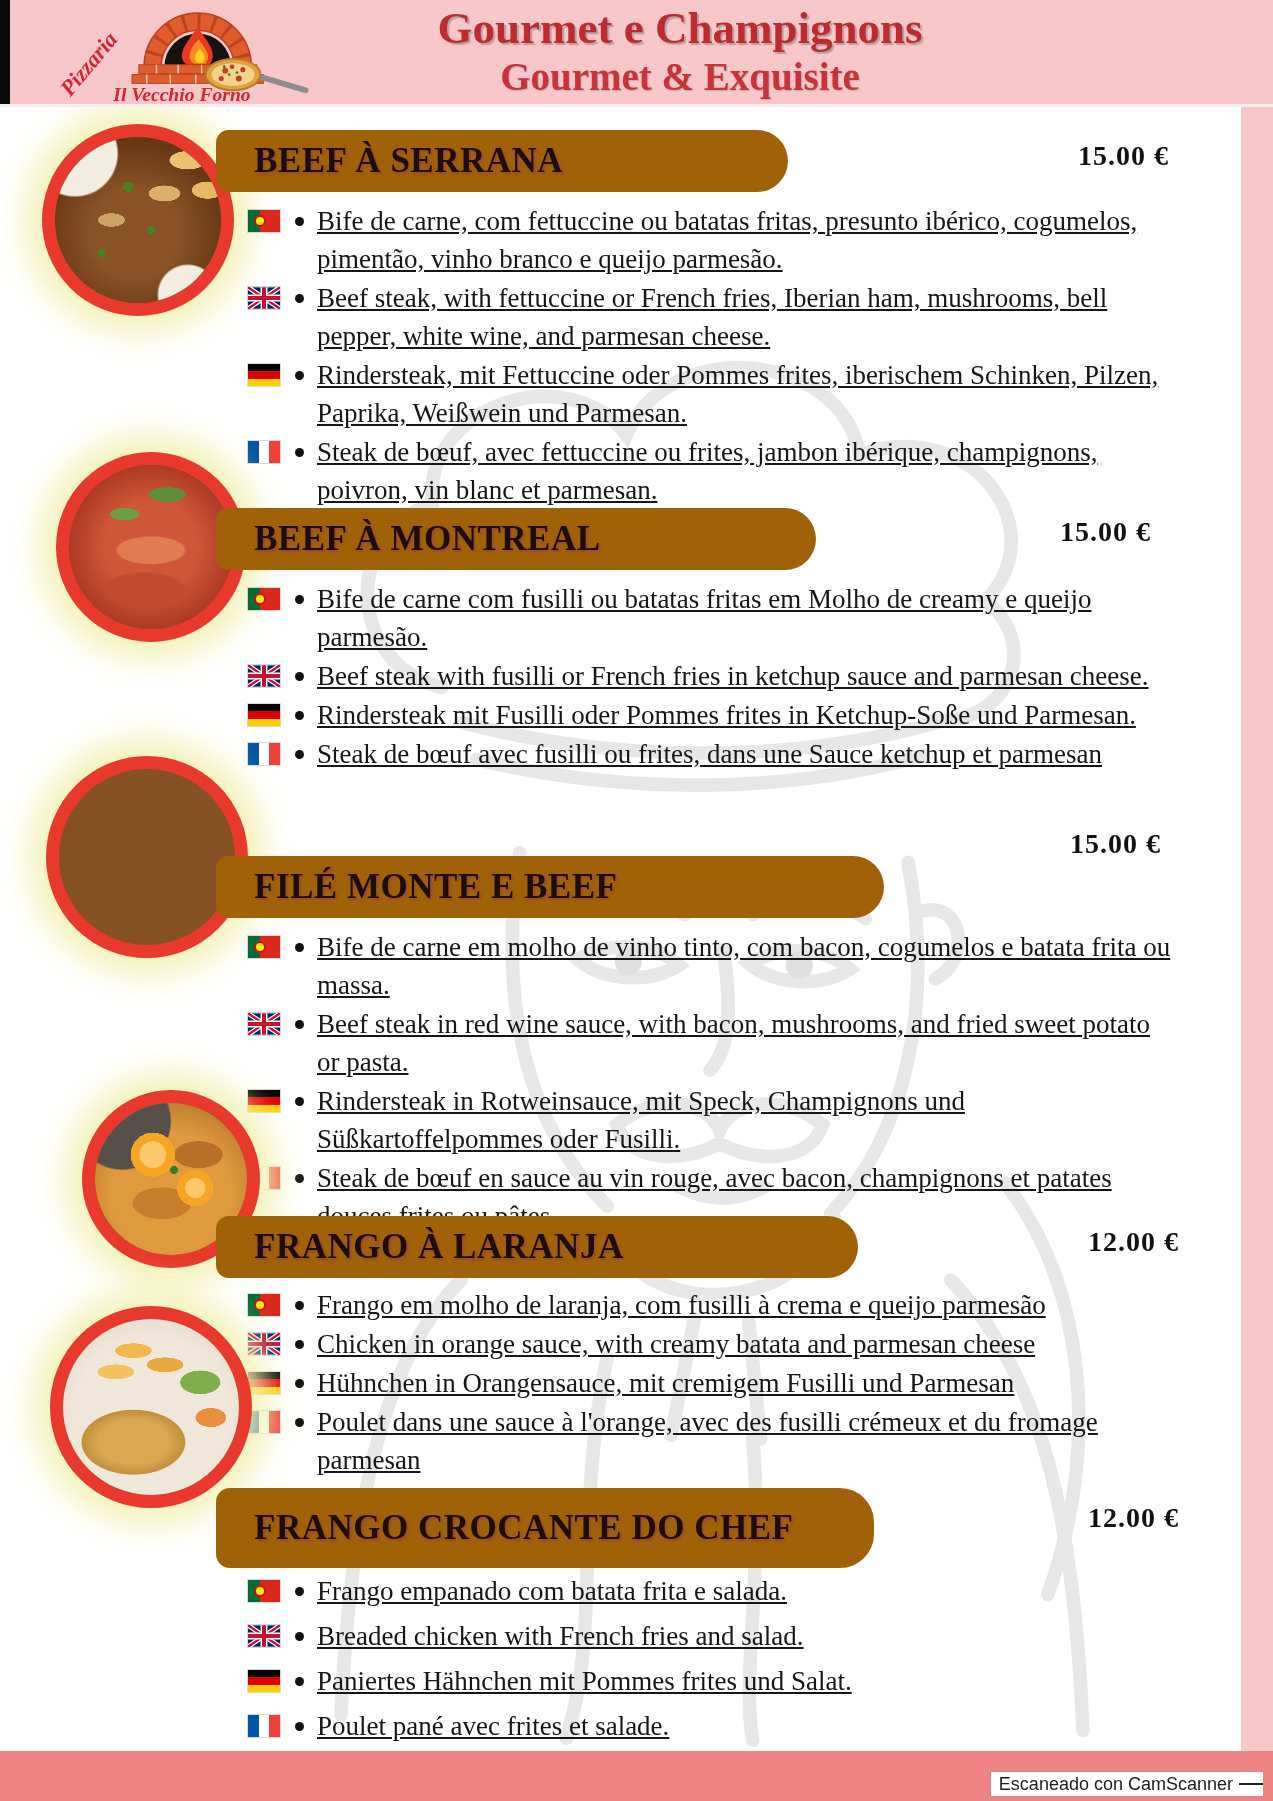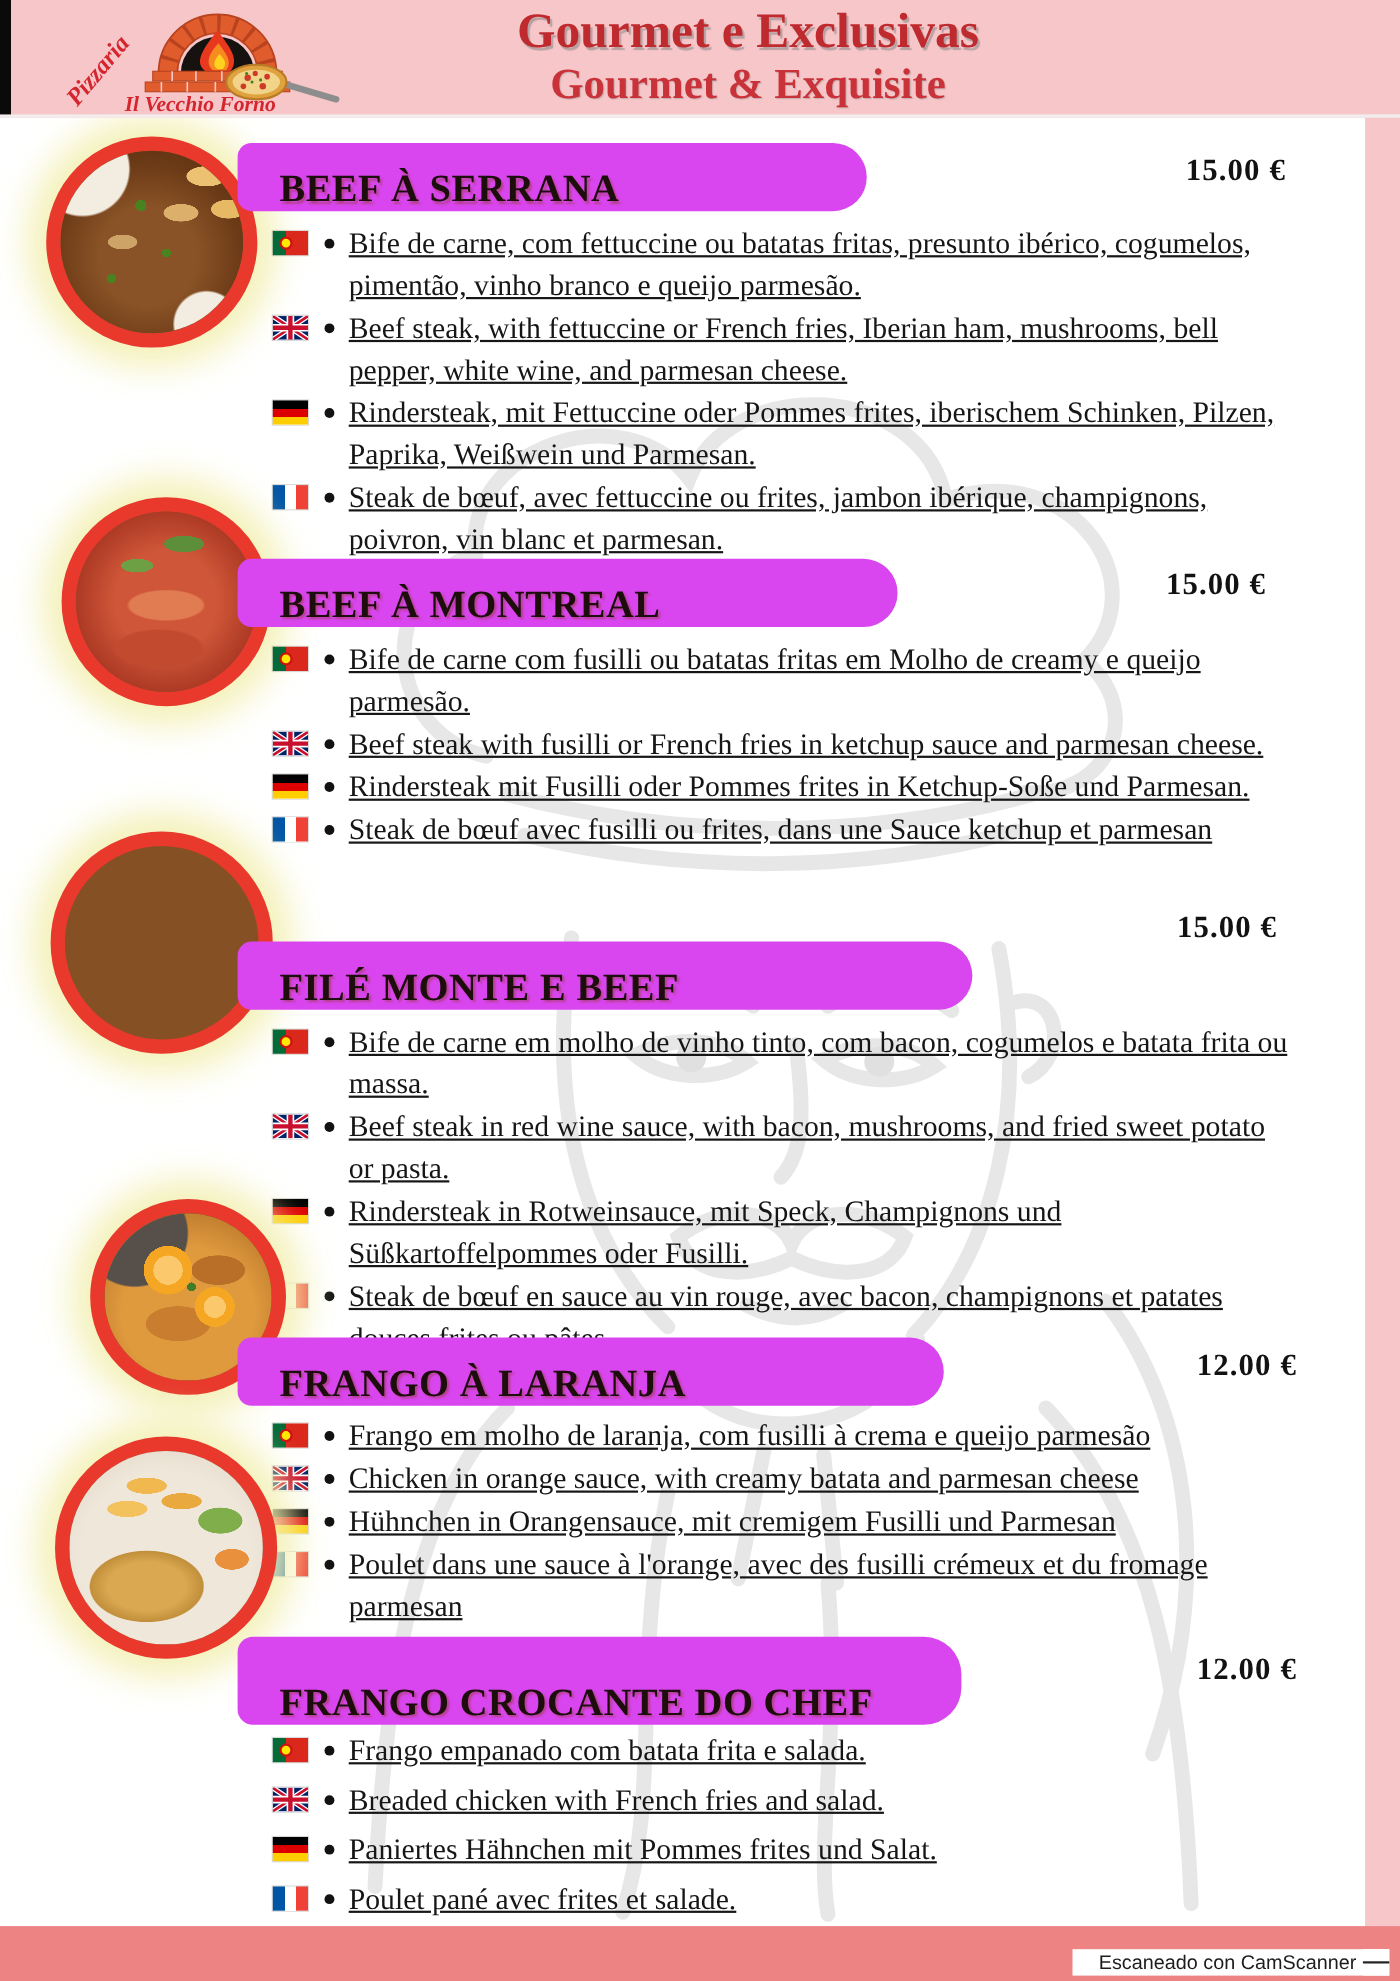--- a/index.html
+++ b/index.html
@@ -15,32 +15,32 @@
              text-shadow:2px 2px 1px rgba(130,130,130,.55);}
   .hdr-subtitle{font-size:39px;font-weight:bold;color:#c93239;margin:0;line-height:46px;
                 text-shadow:1px 1px 1px rgba(150,150,150,.5);}
   .logo{position:absolute;left:52px;top:2px;width:262px;height:102px;}
 
   
   .right-stripe{position:absolute;right:0;top:104px;width:32px;height:1650px;background:#f7c6c9;z-index:4;}
   .bottom-bar{position:absolute;left:0;top:1751px;width:1273px;height:50px;background:#ee8383;z-index:6;}
   .camscanner-badge{position:absolute;right:10px;top:21px;background:#ffffff;color:#1c1c1c;
                     font-family:"Liberation Sans",sans-serif;font-size:18px;line-height:24px;
-                    padding:0 6px 0 24px;border-right:24px solid #ffffff;}
+                    padding:0 6px 0 8px;border-right:24px solid #ffffff;}
   .camscanner-badge::after{content:"";position:absolute;right:-24px;top:11px;width:24px;height:2px;background:#222;}
 
   
   .watermark{position:absolute;left:170px;top:268px;width:1010px;height:1480px;z-index:0;}
 
   
   .section{position:absolute;left:0;top:0;width:1273px;height:0;z-index:2;}
   .photo{position:absolute;border:13px solid #e8392c;border-radius:50%;overflow:hidden;
          box-shadow:0 0 30px 18px rgba(243,240,178,.9);background:#865025;}
   .photo .ly{position:absolute;inset:0;}
-  .bar{position:absolute;background:#d946ef;border-radius:14px 34px 34px 14px;display:flex;align-items:flex-end;}
+  .bar{position:absolute;background:#a16207;border-radius:14px 34px 34px 14px;display:flex;align-items:center;}
   .bar-title{font-weight:bold;font-size:35px;color:#1d0d0d;letter-spacing:.5px;padding-left:38px;
              text-shadow:2px 2px 2px rgba(150,60,60,.55);white-space:nowrap;}
   .price{position:absolute;font-weight:bold;font-size:28px;color:#121212;letter-spacing:1px;white-space:nowrap;}
   .descs{position:absolute;width:928px;}
   .desc{display:flex;align-items:flex-start;margin-bottom:1px;}
   .descs.spread .desc{margin-bottom:7px;}
   .flag{width:32px;height:22px;flex:none;margin-top:8px;box-shadow:0 0 0 1px rgba(0,0,0,.15);position:relative;}
   .flag svg{display:block;width:100%;height:100%;}
   .flag-pt{background:linear-gradient(90deg,#046a38 0 38%,#da291c 38% 100%);}
   .flag-pt::after{content:"";position:absolute;left:6px;top:5px;width:12px;height:12px;border-radius:50%;
@@ -177,21 +177,21 @@
           <circle cx="181" cy="66" r="2.4"></circle>
       </g>
       <g fill="#3f7d2a">
         <circle cx="178" cy="74" r="1.4"></circle>
           <circle cx="186" cy="72" r="1.4"></circle>
           <circle cx="173" cy="66" r="1.4"></circle>
       </g>
       <text x="130" y="101" text-anchor="middle" font-size="20" font-weight="bold" font-style="italic" fill="#d4262e">Il Vecchio Forno</text>
     </svg>
     <div class="header-titles">
-      <p class="hdr-title">Gourmet e Exclusivas</p>
+      <p class="hdr-title">Gourmet e Champignons</p>
       <p class="hdr-subtitle">Gourmet &amp; Exquisite</p>
     </div>
   </header>
 
   <div class="right-stripe"></div>
 
   <section class="section s1">
     <div class="photo">
         <div class="ly ph-serrana"></div>
       </div>

